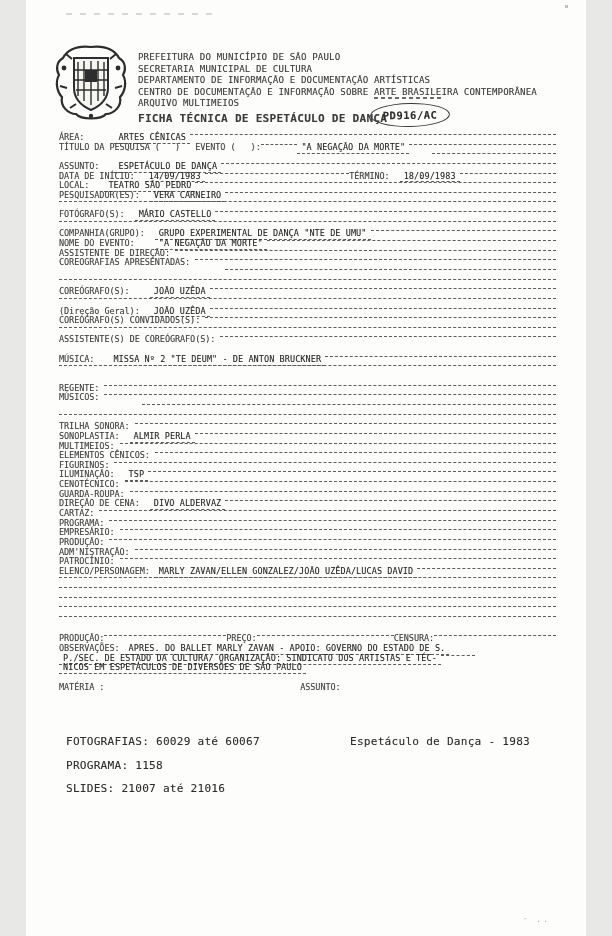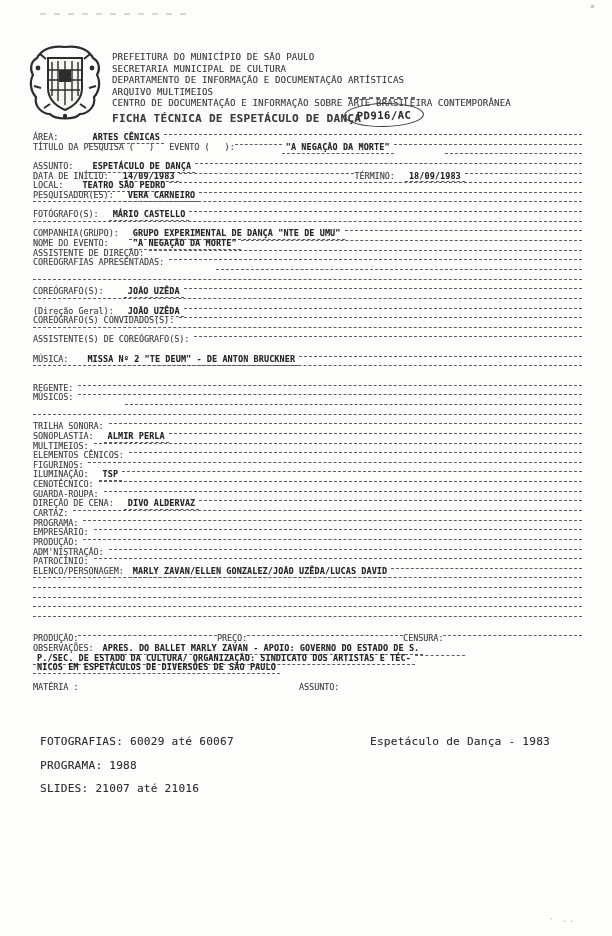--- a/index.html
+++ b/index.html
@@ -1,17 +1,17 @@
 <!DOCTYPE html>
 <html><head>
 <meta charset="utf-8">
 <style>
   html,body{margin:0;padding:0;background:#e8e8e6;}
   .page{
-    position:relative;width:612px;height:936px;margin:0 auto;
+    position:relative;width:560px;height:936px;margin:0 auto;
     background:#fdfdfc;overflow:hidden;
     font-family:"DejaVu Sans Mono","Liberation Mono",monospace;
     color:#3c3c3c;
     -webkit-font-smoothing:none;
   }
   .ink{ text-shadow:0.3px 0 0 rgba(60,60,60,0.35); }
 
   
   .scan-artifact-top{
     position:absolute;top:13px;left:40px;width:150px;height:2px;
@@ -38,28 +38,28 @@
     position:absolute;left:348px;top:97px;width:70px;height:2px;
     background:repeating-linear-gradient(90deg,#6a6a6a 0 4px,transparent 4px 7px);
   }
 
   
   .form-rows{position:absolute;left:33px;top:133px;right:30px;}
   .row{display:flex;align-items:flex-start;height:9.65px;overflow:visible;}
   .lbl{white-space:pre;font-size:8.4px;line-height:9.4px;color:#414141;}
   .val{
     white-space:pre;font-size:8.4px;line-height:9.4px;color:#262626;
-    border-bottom:1px dashed #5d5d5d;padding:0 4px 0.5px 4px;font-weight:bold;
+    border-bottom:1px dashed #5d5d5d;padding:0 4px 0.5px 4px;font-weight:normal;
     letter-spacing:.15px;
   }
   .fill{flex:1;border-bottom:1px dashed #5d5d5d;height:1px;margin-bottom:1.5px;}
   .gap{flex:1;height:1px;}
 
   
-  .footer{position:absolute;left:40px;top:735px;right:36px;font-size:11px;color:#2e2e2e;}
+  .footer{position:absolute;left:40px;top:735px;right:30px;font-size:11px;color:#2e2e2e;}
   .footer .frow{display:flex;justify-content:space-between;margin-bottom:10.5px;white-space:pre;}
   .footer .left{letter-spacing:.3px;}
   .footer .right{margin-right:26px;letter-spacing:.3px;}
 
   .corner-marks{position:absolute;right:36px;bottom:12px;font-size:8px;color:#a9a9a6;letter-spacing:2px;}
 </style>
 </head>
 <body>
 
 <div class="page">
@@ -78,22 +78,22 @@
       <circle cx="10" cy="24" r="2.4" fill="#2d2d2d" stroke="none"></circle>
       <circle cx="64" cy="24" r="2.4" fill="#2d2d2d" stroke="none"></circle>
       <circle cx="37" cy="72" r="2.2" fill="#2d2d2d" stroke="none"></circle>
     </g>
   </svg>
 
   <div class="org ink">
       <div>PREFEITURA DO MUNICÍPIO DE SÃO PAULO</div>
       <div>SECRETARIA MUNICIPAL DE CULTURA</div>
       <div>DEPARTAMENTO DE INFORMAÇÃO E DOCUMENTAÇÃO ARTÍSTICAS</div>
+      <div>CENTRO DE DOCUMENTAÇÃO E INFORMAÇÃO SOBRE ARTE BRASILEIRA CONTEMPORÂNEA</div>
       <div>ARQUIVO MULTIMEIOS</div>
-      <div>CENTRO DE DOCUMENTAÇÃO E INFORMAÇÃO SOBRE ARTE BRASILEIRA CONTEMPORÂNEA</div>
     </div>
 
   <div class="form-title ink">FICHA TÉCNICA DE ESPETÁCULO DE DANÇA</div>
 
   <div class="stamp-dash"></div>
   <div class="stamp ink">PD916/AC</div>
 
   <div class="form-rows ink">
       <div class="row">
         <span class="lbl">ÁREA:      </span>
@@ -338,21 +338,21 @@
         <span class="gap" style="flex: 1.1 1 0%;"></span>
       </div>
     </div>
 
   <div class="footer ink">
     <div class="frow">
       <span class="left">FOTOGRAFIAS: 60029 até 60067</span>
       <span class="right">Espetáculo de Dança - 1983</span>
     </div>
     <div class="frow">
-      <span class="left">PROGRAMA: 1988</span>
+      <span class="left">PROGRAMA: 1158</span>
     </div>
     <div class="frow">
       <span class="left">SLIDES: 21007 até 21016</span>
     </div>
   </div>
 
   <div class="corner-marks">· ..</div>
 </div>
 
 </body></html>

